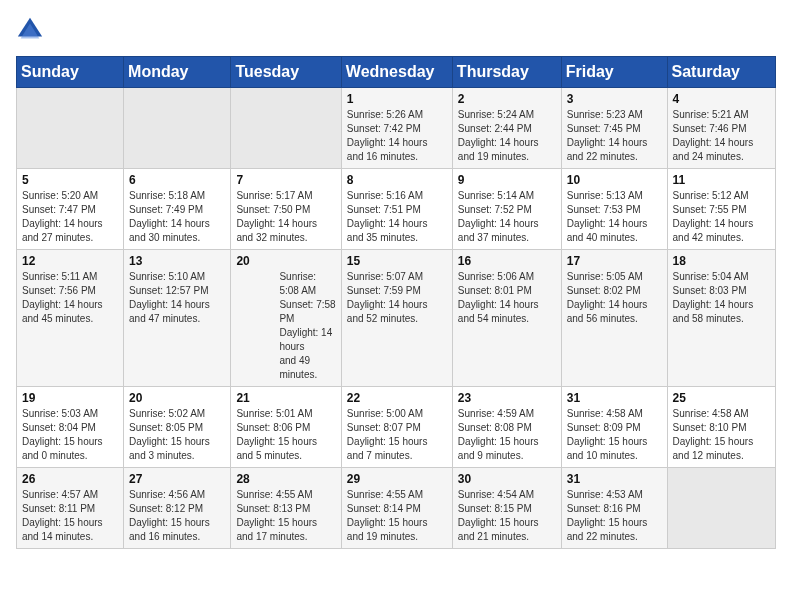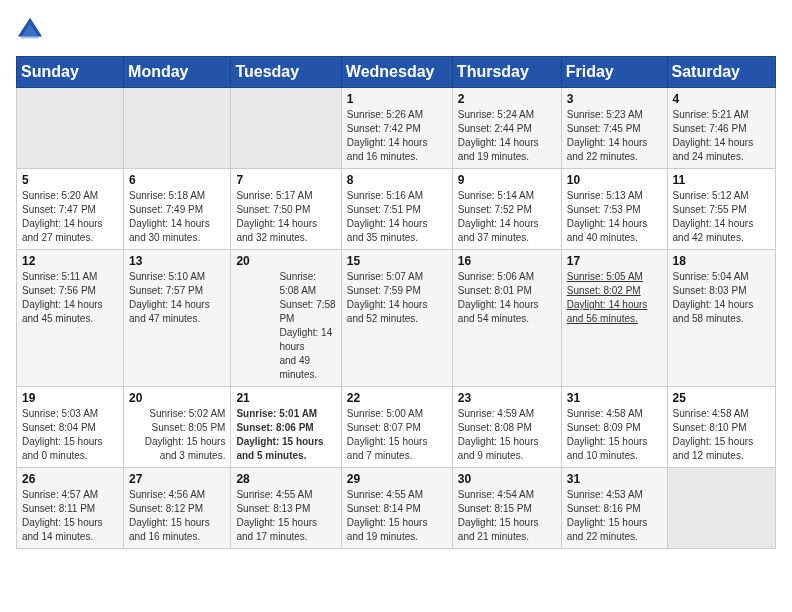--- a/index.html
+++ b/index.html
@@ -216,21 +216,21 @@
         <td>
           <span class="day-num">12</span>
           <div class="day-info" style="white-space: pre-line;">Sunrise: 5:11 AM
 Sunset: 7:56 PM
 Daylight: 14 hours
 and 45 minutes.</div>
         </td>
         <td>
           <span class="day-num">13</span>
           <div class="day-info" style="white-space: pre-line;">Sunrise: 5:10 AM
-Sunset: 7:57 PM
+Sunset: 12:57 PM
 Daylight: 14 hours
 and 47 minutes.</div>
         </td>
         <td>
           <span class="day-num">20</span>
           <div class="day-info" style="white-space: pre-line; margin-left: 43px;">Sunrise: 5:08 AM
 Sunset: 7:58 PM
 Daylight: 14 hours
 and 49 minutes.</div>
         </td>
@@ -243,21 +243,21 @@
         </td>
         <td>
           <span class="day-num">16</span>
           <div class="day-info" style="white-space: pre-line;">Sunrise: 5:06 AM
 Sunset: 8:01 PM
 Daylight: 14 hours
 and 54 minutes.</div>
         </td>
         <td>
           <span class="day-num">17</span>
-          <div class="day-info" style="white-space: pre-line; text-decoration: underline;">Sunrise: 5:05 AM
+          <div class="day-info" style="white-space: pre-line;">Sunrise: 5:05 AM
 Sunset: 8:02 PM
 Daylight: 14 hours
 and 56 minutes.</div>
         </td>
         <td>
           <span class="day-num">18</span>
           <div class="day-info" style="white-space: pre-line;">Sunrise: 5:04 AM
 Sunset: 8:03 PM
 Daylight: 14 hours
 and 58 minutes.</div>
@@ -266,28 +266,28 @@
       <tr>
         <td>
           <span class="day-num">19</span>
           <div class="day-info" style="white-space: pre-line;">Sunrise: 5:03 AM
 Sunset: 8:04 PM
 Daylight: 15 hours
 and 0 minutes.</div>
         </td>
         <td>
           <span class="day-num">20</span>
-          <div class="day-info" style="white-space: pre-line; text-align: right;">Sunrise: 5:02 AM
+          <div class="day-info" style="white-space: pre-line;">Sunrise: 5:02 AM
 Sunset: 8:05 PM
 Daylight: 15 hours
 and 3 minutes.</div>
         </td>
         <td>
           <span class="day-num">21</span>
-          <div class="day-info" style="white-space: pre-line; font-weight: bold;">Sunrise: 5:01 AM
+          <div class="day-info" style="white-space: pre-line;">Sunrise: 5:01 AM
 Sunset: 8:06 PM
 Daylight: 15 hours
 and 5 minutes.</div>
         </td>
         <td>
           <span class="day-num">22</span>
           <div class="day-info" style="white-space: pre-line;">Sunrise: 5:00 AM
 Sunset: 8:07 PM
 Daylight: 15 hours
 and 7 minutes.</div>

